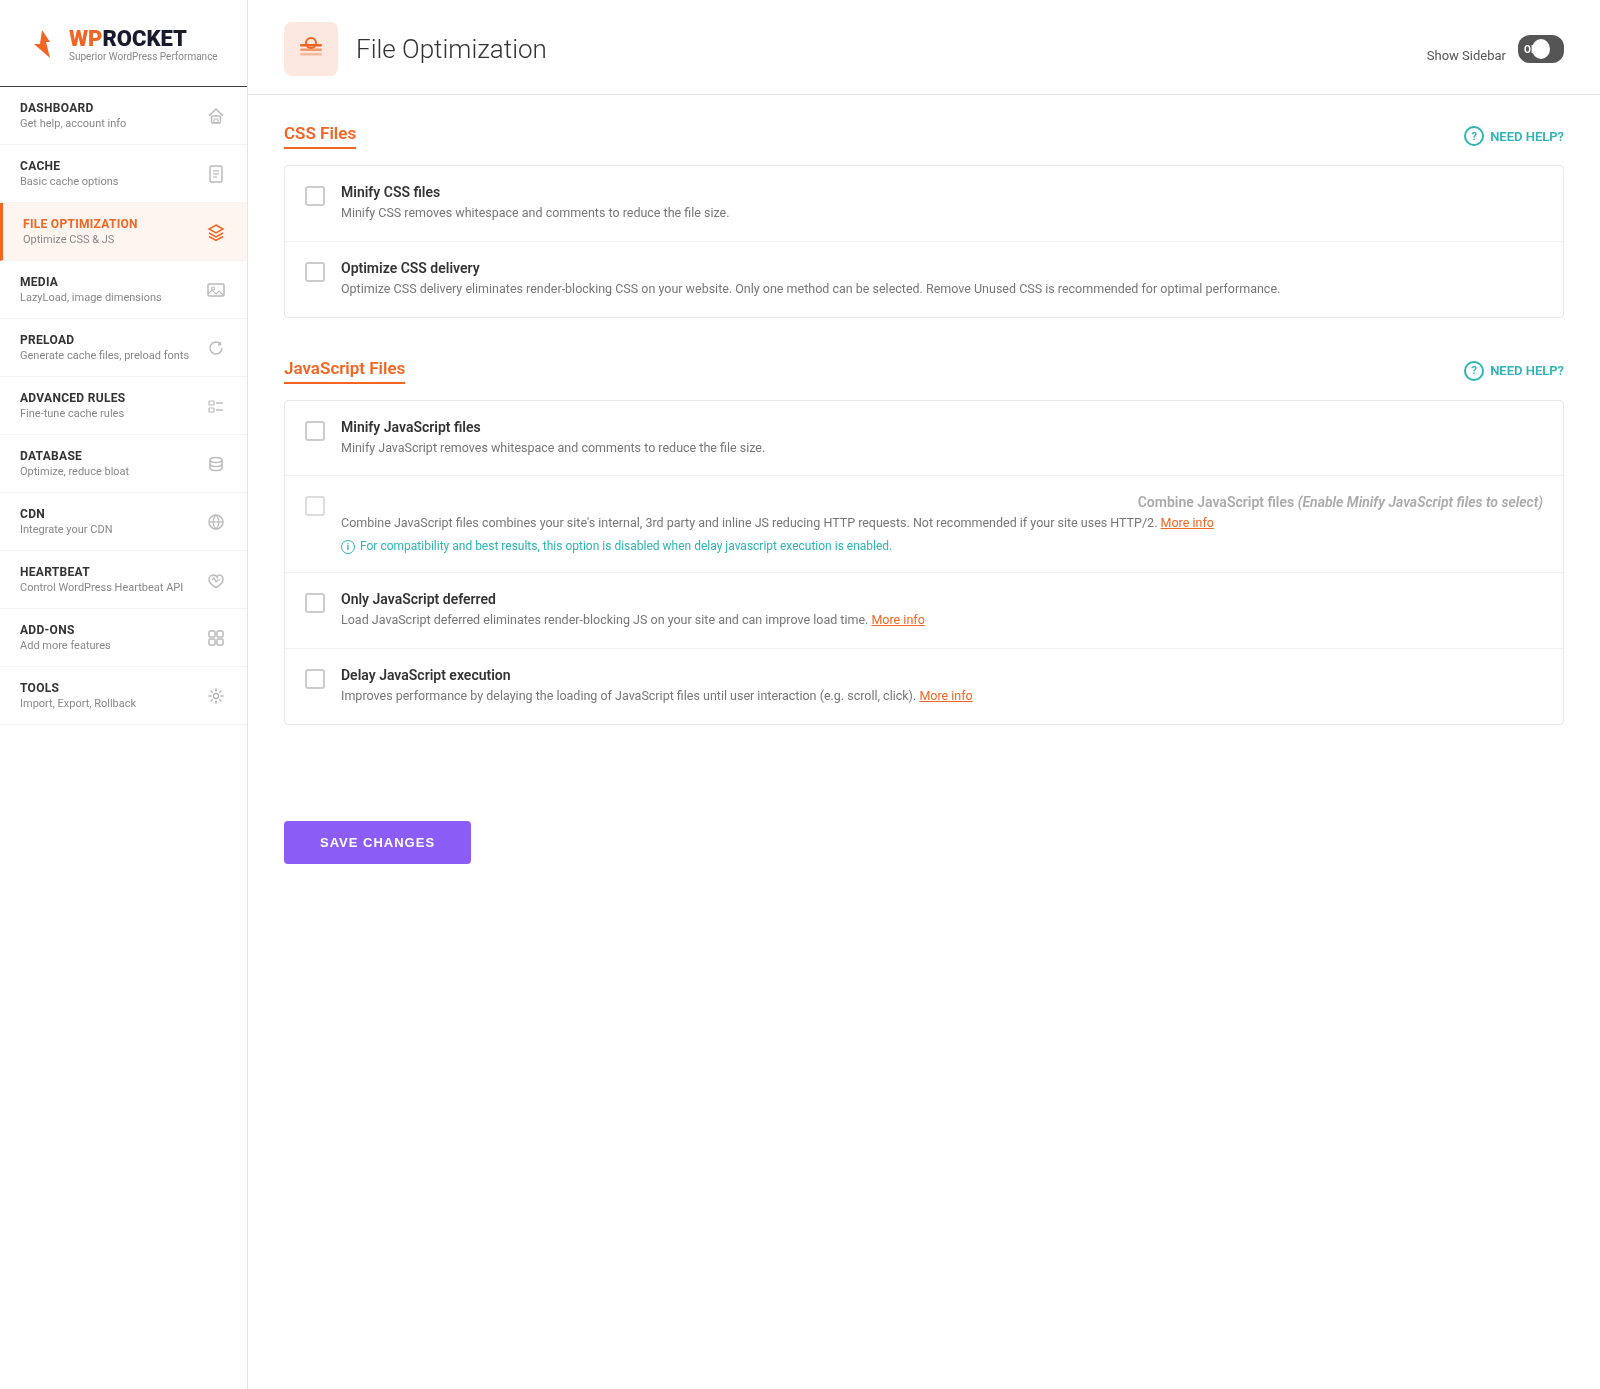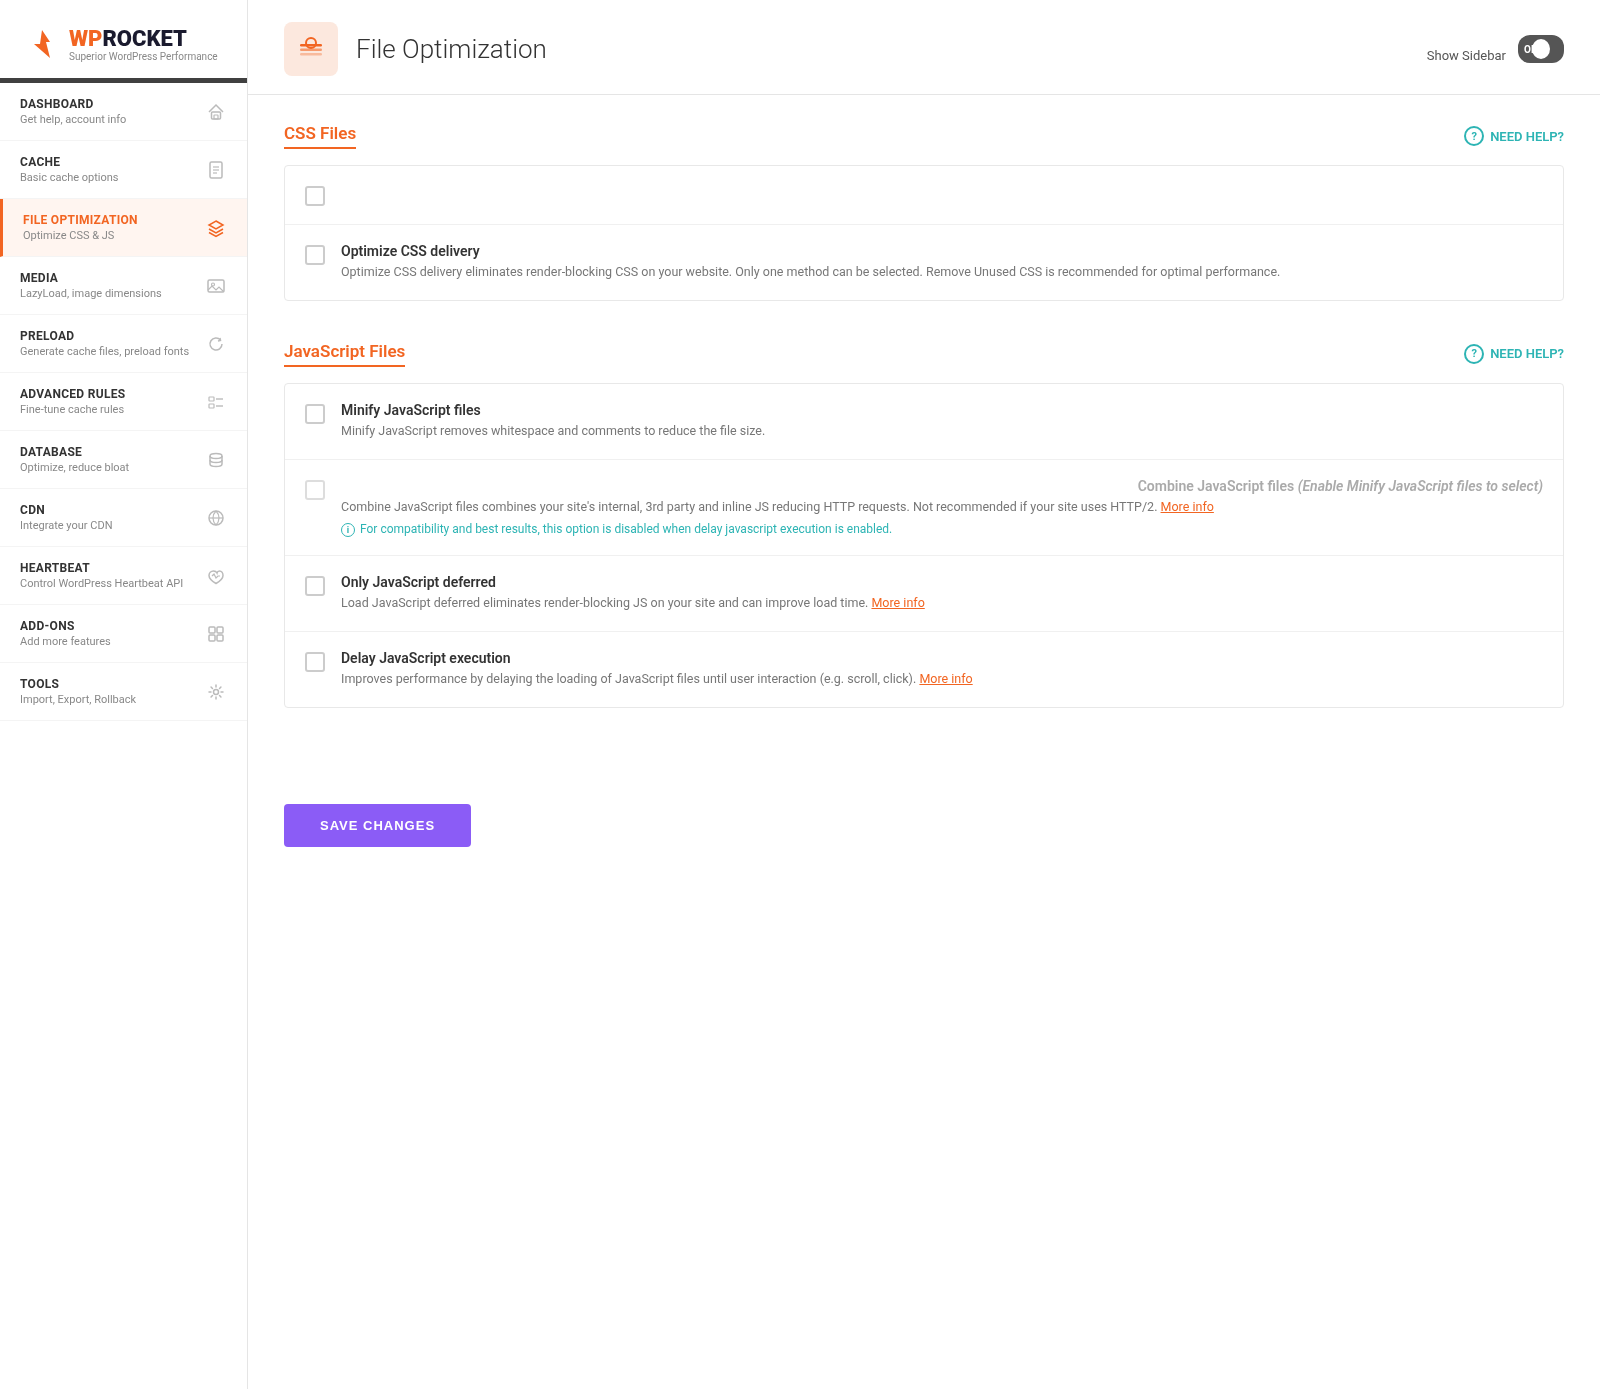--- a/index.html
+++ b/index.html
@@ -9,22 +9,22 @@
     .sidebar {
       width: 248px;
       min-width: 248px;
       background: #fff;
       display: flex;
       flex-direction: column;
       min-height: 100vh;
       border-right: 1px solid #e5e5e5;
     }
     .sidebar-logo {
-      padding: 22px 20px 12px;
-      border-bottom: 5px solid #404040;
+      padding: 22px 20px 20px;
+      border-bottom: 1px solid #404040;
       display: flex;
       align-items: center;
       gap: 5px;
     }
     .logo-icon {
       width: 44px;
       height: 44px;
     }
 
     .nav-item {
@@ -456,20 +456,24 @@
       <div class="section-header">
         <span class="section-title">CSS Files</span>
         <a class="need-help-btn">
           <span class="need-help-icon">?</span>
           <span>NEED HELP?</span>
         </a>
       </div>
       <div class="option-card">
         <div class="option-row">
           <div class="option-checkbox"></div>
+          <div class="option-content">
+            <div class="option-title">Minify CSS files</div>
+            <div class="option-desc">Minify CSS removes whitespace and comments to reduce the file size.</div>
+          </div>
         </div>
         <div class="option-row">
           <div class="option-checkbox"></div>
           <div class="option-content">
             <div class="option-title">Optimize CSS delivery</div>
             <div class="option-desc">Optimize CSS delivery eliminates render-blocking CSS on your website. Only one method can be selected. Remove Unused CSS is recommended for optimal performance.</div>
           </div>
         </div>
       </div>
     </div>

